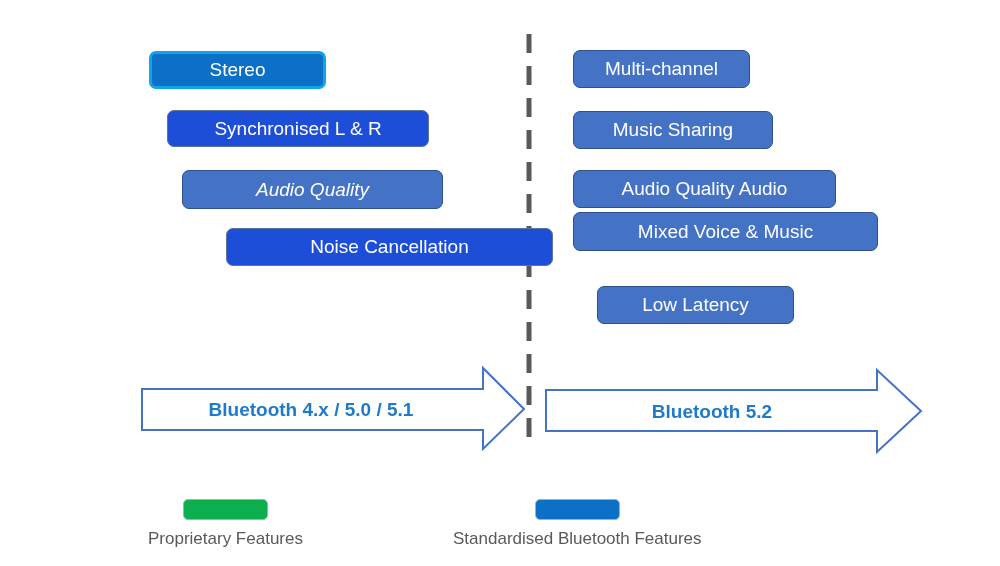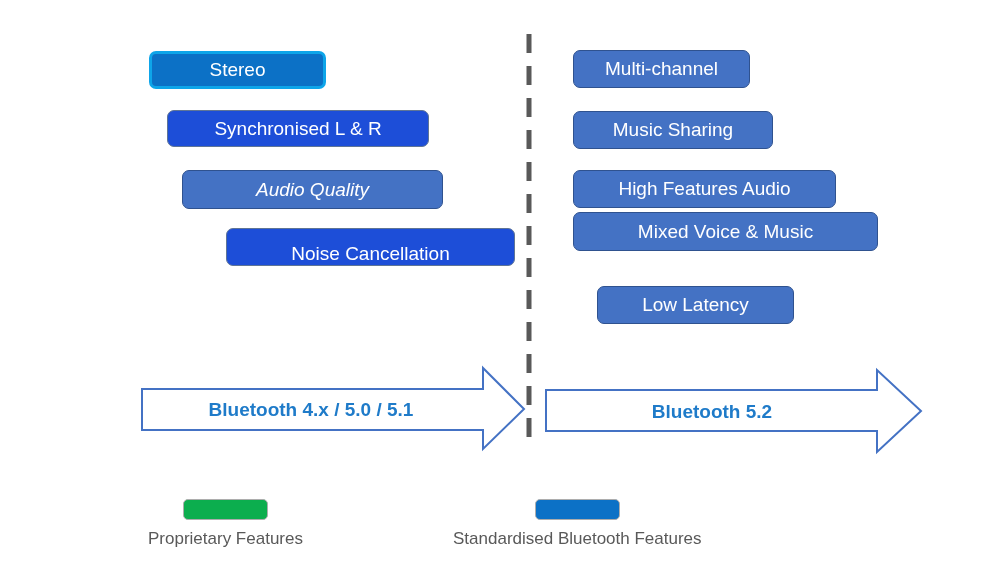--- a/index.html
+++ b/index.html
@@ -34,21 +34,21 @@
     white-space: nowrap;
   }
   .c-blue    { background: #4472C4; border: 1px solid #2F528F; }
   .c-bluedark{ background: #0C71C6; border: 3px solid #0ea5e9; }
   .c-green   { background: #1d4ed8; border: 1px solid #5F7596; }
 
   
   #p-stereo { left: 149px; top:  51px; width: 177px; height: 38px; }
   #p-sync   { left: 167px; top: 110px; width: 262px; height: 37px; }
   #p-aq     { left: 182px; top: 170px; width: 261px; height: 39px; font-style: italic; }
-  #p-nc     { left: 226px; top: 228px; width: 289px; height: 38px; align-items: flex-end; }
+  #p-nc     { left: 226px; top: 228px; width: 327px; height: 38px; }
 
   
   #p-mc     { left: 573px; top:  50px; width: 177px; height: 38px; }
   #p-as     { left: 573px; top: 111px; width: 200px; height: 38px; }
   #p-hqa    { left: 573px; top: 170px; width: 263px; height: 38px; }
   #p-mvm    { left: 573px; top: 212px; width: 305px; height: 39px; }
   #p-ll     { left: 573px; top: 286px; width: 197px; height: 38px; margin-left: 24px; }
 
   .arrow-shape { fill: #ffffff; stroke: #4472C4; stroke-width: 2; stroke-linejoin: miter; }
   .arrow-text  { fill: #1F7BC9; font-size: 19px; font-weight: 600; text-anchor: middle; }
@@ -107,21 +107,21 @@
     <span>Noise Cancellation</span>
   </div>
 
   <div id="p-mc" class="pill c-blue">
     <span>Multi-channel</span>
   </div>
   <div id="p-as" class="pill c-blue">
     <span>Music Sharing</span>
   </div>
   <div id="p-hqa" class="pill c-blue">
-    <span>High Features Audio</span>
+    <span>Audio Quality Audio</span>
   </div>
   <div id="p-mvm" class="pill c-blue">
     <span>Mixed Voice &amp; Music</span>
   </div>
   <div id="p-ll" class="pill c-blue">
     <span>Low Latency</span>
   </div>
 
   <div id="legend-proprietary" class="legend-item">
     <span class="legend-swatch sw-green"></span>

